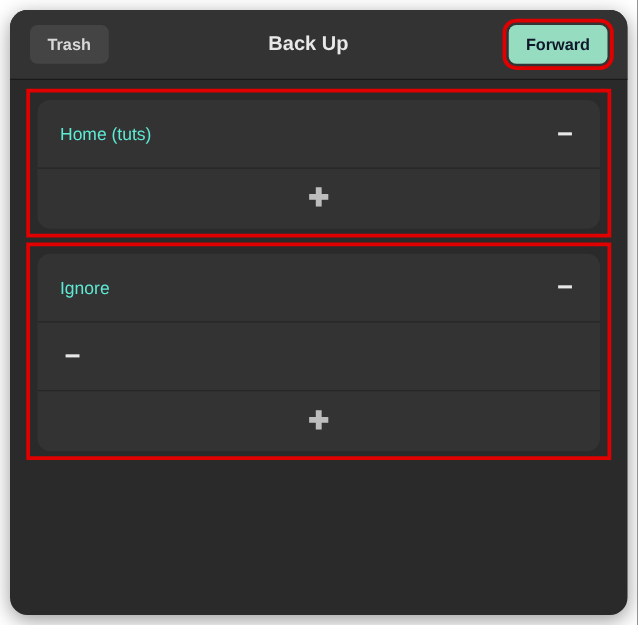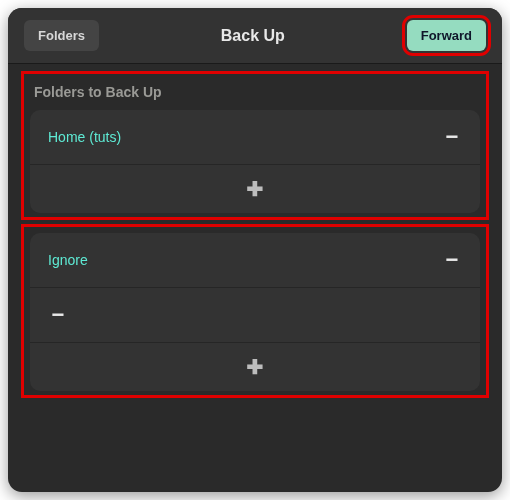--- a/index.html
+++ b/index.html
@@ -109,29 +109,28 @@
       font-size: 20px;
       font-weight: 700;
       line-height: 1;
     }
   </style>
 </head>
 <body>
 
 <div class="window">
   <div class="header">
-    <button class="btn btn-cancel">Folders</button>
+    <button class="btn btn-cancel">Trash</button>
     <div class="title">Back Up</div>
     <button class="btn btn-forward">Forward</button>
   </div>
 
   <div class="content">
 
     <div class="section">
-      <div class="section-title">Folders to Back Up</div>
       <div class="list">
         <div class="row">
           <span class="row-label">Home (tuts)</span>
           <span class="row-minus">−</span>
         </div>
         <div class="row-add">
           <span class="plus">✚</span>
         </div>
       </div>
     </div>

